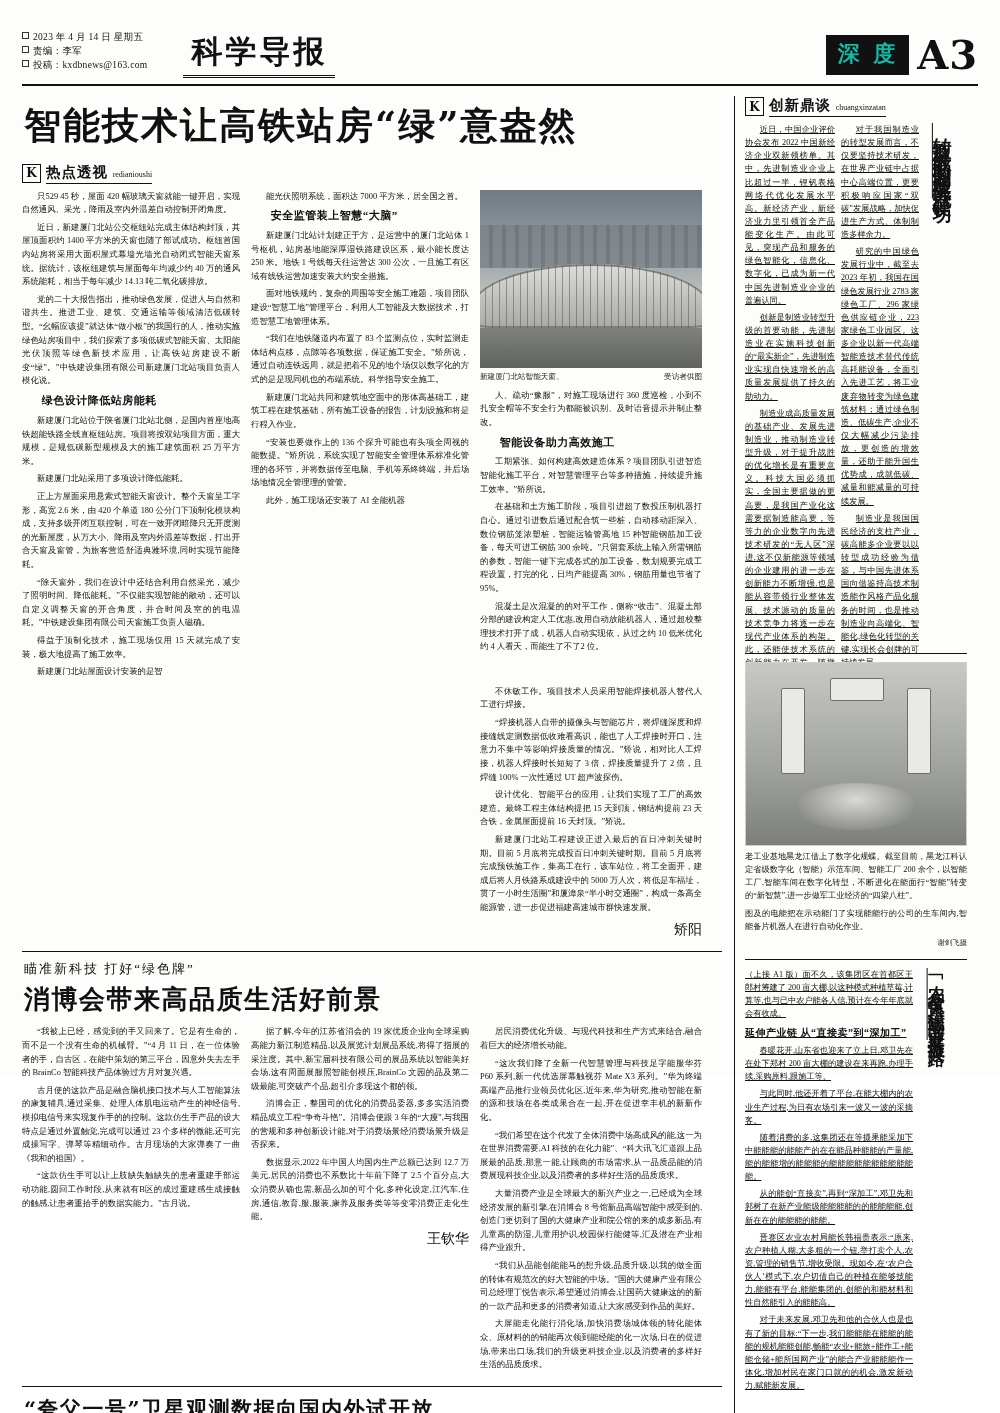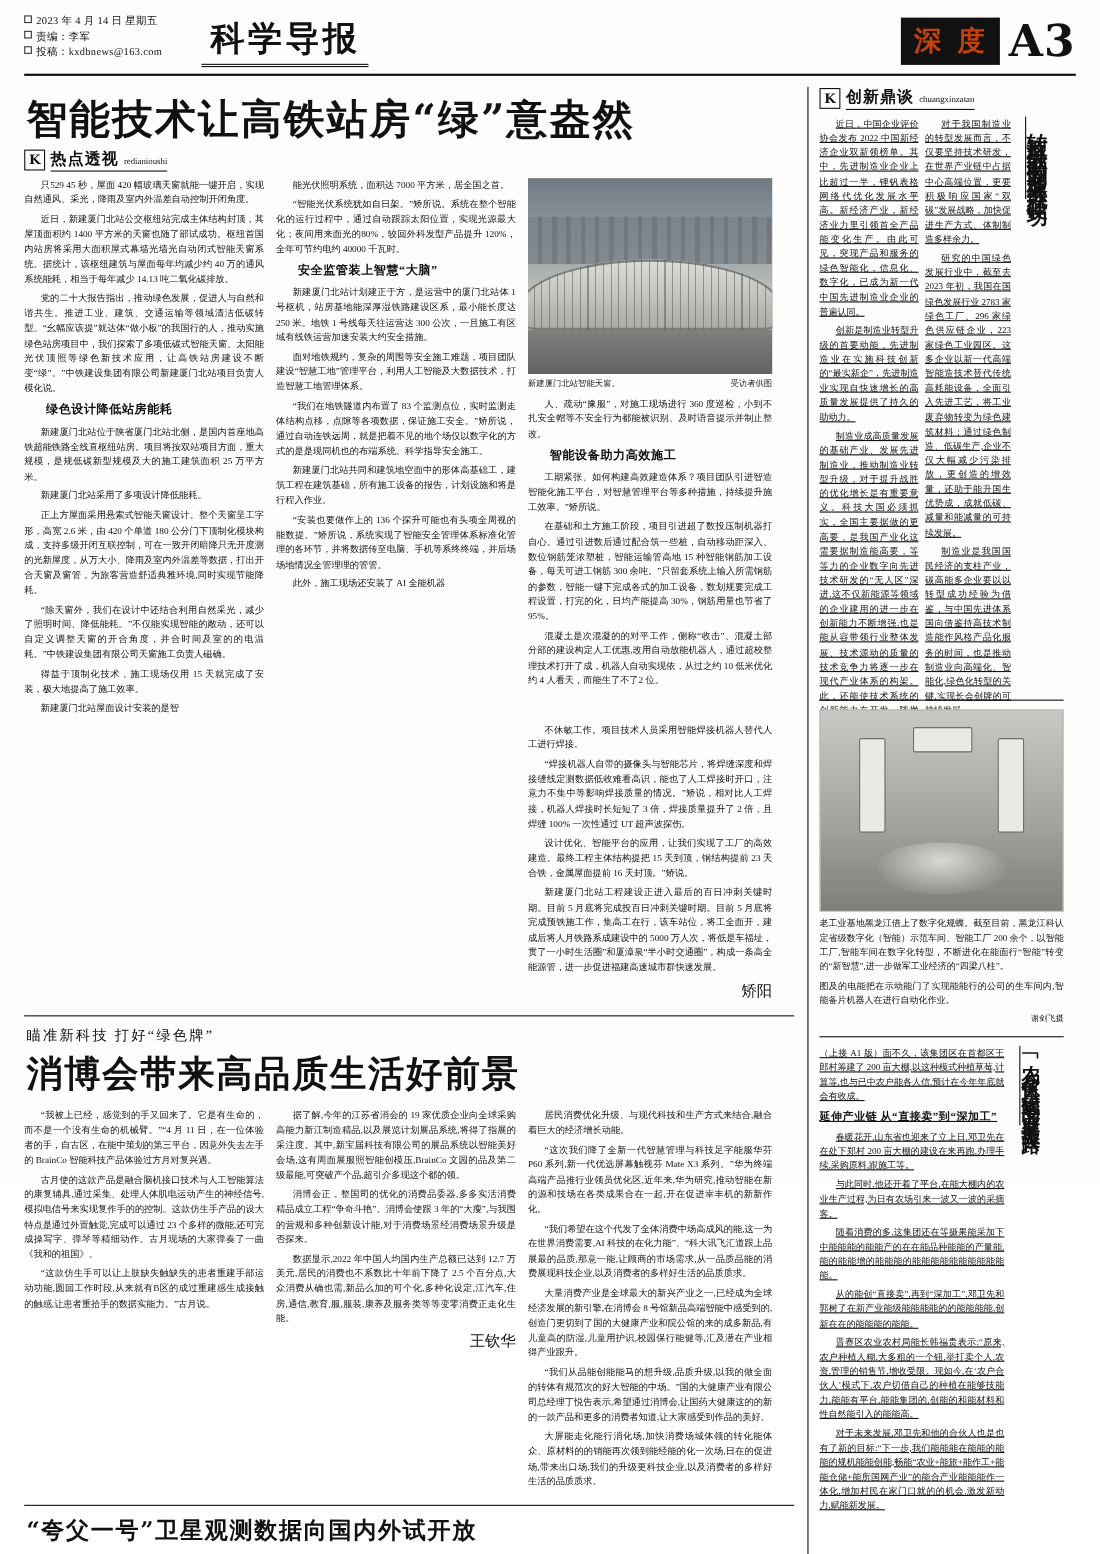--- a/index.html
+++ b/index.html
@@ -1,35 +1,35 @@
 <!DOCTYPE html>
 <html><head>
 <meta charset="utf-8">
 <style>
   html,body{margin:0;padding:0;background:#fff;}
   body{width:1000px;height:1413px;font-family:"Liberation Serif",serif;color:#111;}
-  .page{position:relative;width:1000px;height:1076px;background:#fdfdfb;box-sizing:border-box;padding:14px 22px 10px 22px;}
+  .page{position:relative;width:1000px;height:1076px;background:#fdfdfb;box-sizing:border-box;padding:31px 22px 10px 22px;}
 
   
   .masthead{display:flex;align-items:flex-start;justify-content:space-between;border-bottom:2px solid #111;padding-bottom:6px;}
   .mh-left{font-size:9.5px;line-height:1.45;letter-spacing:.3px;color:#111;}
   .mh-left div{white-space:nowrap;}
   .mh-left .bar{display:inline-block;width:5px;height:5px;border:1px solid #333;margin-right:4px;vertical-align:1px;}
   .mh-mid{flex:1;text-align:left;padding-left:36px;}
   .paper-name{font-family:"DejaVu Serif",serif;font-weight:bold;font-size:31px;letter-spacing:3px;border-bottom:3px double #111;display:inline-block;padding:0 8px 2px 8px;}
   .mh-right{display:flex;align-items:center;gap:8px;}
-  .sec-badge{background:#111;color:#c2410c;font-weight:bold;font-size:25px;letter-spacing:4px;padding:4px 10px 6px 12px;}
+  .sec-badge{background:#111;color:#14b8a6;font-weight:bold;font-size:22px;letter-spacing:4px;padding:4px 10px 6px 12px;}
   .sec-page{font-family:"DejaVu Serif",serif;font-size:40px;font-weight:bold;letter-spacing:1px;}
 
   
   .body-wrap{display:flex;gap:12px;margin-top:10px;}
   .left-col{width:700px;}
   .right-col{width:222px;border-left:1px solid #111;padding-left:10px;}
 
-  .headline{font-family:"DejaVu Serif",serif;font-weight:bold;font-size:37px;letter-spacing:2px;line-height:1.15;margin:8px 0 5px 2px;}
+  .headline{font-family:"DejaVu Serif",serif;font-weight:bold;font-size:37px;letter-spacing:2px;line-height:1.15;margin:8px 0 16px 2px;}
 
   .kicker-wrap{display:flex;align-items:center;gap:5px;margin-bottom:6px;}
   .k-logo{width:17px;height:17px;border:1.2px solid #111;display:flex;align-items:center;justify-content:center;font-family:"DejaVu Serif",serif;font-weight:bold;font-size:12px;}
   .kicker{font-weight:bold;font-size:14.5px;letter-spacing:1px;border-bottom:1.5px solid #111;padding-bottom:1px;}
   .kicker small{font-size:8px;font-weight:normal;letter-spacing:0;}
 
   .cols3{display:flex;gap:11px;}
   .col{font-size:8.4px;line-height:1.62;text-align:justify;}
   .col p{margin:0 0 4px 0;text-indent:1.8em;}
   .sub{font-weight:bold;font-size:11px;letter-spacing:.5px;text-indent:0;margin:7px 0 4px 0;}
@@ -38,21 +38,21 @@
   .photo .sky{position:absolute;inset:0;background:linear-gradient(180deg,#6f7a84 0%,#9aa3a9 38%,#b9bcb8 55%,#8e918c 100%);}
   .photo .roof{position:absolute;left:-4%;right:-4%;top:42%;height:36%;background:linear-gradient(180deg,#dcdcd8,#a9aaa5);border-radius:50% 50% 8% 8%/70% 70% 12% 12%;box-shadow:0 0 0 2px #7d7e7a inset;}
   .photo .roof:after{content:"";position:absolute;inset:0;background:repeating-linear-gradient(90deg,rgba(90,92,90,.55) 0 1px,rgba(255,255,255,0) 1px 7px);border-radius:inherit;}
   .photo .ground{position:absolute;left:0;right:0;bottom:0;height:22%;background:linear-gradient(180deg,#7e817d,#5f625e);}
   .photo .blocks{position:absolute;left:0;right:0;top:20%;height:24%;background:repeating-linear-gradient(90deg,#7b8288 0 9px,#6a7076 9px 13px);opacity:.8;}
   .caption{font-size:7.6px;margin-top:3px;display:flex;justify-content:space-between;color:#222;}
 
   .rule{border-top:1px solid #111;margin:10px 0 8px 0;}
 
   .art-kicker{font-size:13px;letter-spacing:2px;margin:2px 0 4px 2px;}
-  .art-title{font-family:"DejaVu Serif",serif;font-weight:bold;font-size:33px;letter-spacing:1.5px;margin:0 0 8px 2px;}
+  .art-title{font-family:"DejaVu Serif",serif;font-weight:bold;font-size:26px;letter-spacing:1.5px;margin:0 0 8px 2px;}
   .art-title.sm{font-size:21px;}
 
   
   .vtitle{writing-mode:vertical-rl;text-orientation:upright;font-family:"DejaVu Serif",serif;font-weight:bold;font-size:19px;letter-spacing:5px;line-height:1.25;}
   .vwrap{display:flex;gap:6px;text-decoration:underline;}
   .rcol{font-size:8.2px;line-height:1.6;text-align:justify;}
   .rcol p{margin:0 0 4px 0;text-indent:1.8em;}
 
   .vphoto{background:#9a9c99;position:relative;overflow:hidden;border:1px solid #cfcfcc;}
   .vphoto .fl{position:absolute;inset:0;background:linear-gradient(180deg,#c8c9c4 0%,#a2a49f 55%,#7d7f7b 100%);}
@@ -106,21 +106,20 @@
           <p>新建厦门北站位于陕省厦门北站北侧，是国内首座地高铁超能铁路全线直枢纽站房。项目将按双站项目方面，重大规模，是规低碳新型规模及大的施工建筑面积 25 万平方米。</p>
           <p>新建厦门北站采用了多项设计降低能耗。</p>
           <p>正上方屋面采用悬索式智能天窗设计。整个天窗呈工字形，高宽 2.6 米，由 420 个单道 180 公分门下顶制化模块构成，支持多级开闭互联控制，可在一致开闭暗降只无开度测的光新屋度，从万大小、降雨及室内外温差等数据，打出开合天窗及窗管，为旅客营造舒适典雅环境,同时实现节能降耗。</p>
           <p>“除天窗外，我们在设计中还结合利用自然采光，减少了照明时间、降低能耗。”不仅能实现智能的敞动，还可以自定义调整天窗的开合角度，并合时间及室的的电温耗。”中铁建设集团有限公司天窗施工负责人磁确。</p>
           <p>得益于顶制化技术，施工现场仅用 15 天就完成了安装，极大地提高了施工效率。</p>
           <p>新建厦门北站屋面设计安装的是智</p>
         </div>
 
         <div class="col" style="width:218px">
           <p>能光伏照明系统，面积达 7000 平方米，居全国之首。</p>
-          <p>“智能光伏系统犹如自日架。”矫所说。系统在整个智能化的运行过程中，通过自动跟踪太阳位置，实现光源最大化；夜间用来面光的80%，较回外科发型产品提升 120%，全年可节约电约 40000 千瓦时。</p>
           <p class="sub">安全监管装上智慧“大脑”</p>
           <p>新建厦门北站计划建正于方，是运营中的厦门北站体 1 号枢机，站房基地能深厚湿铁路建设区系，最小能长度达 250 米。地铁 1 号线每天往运营达 300 公次，一且施工有区域有线铁运营加速安装大约安全措施。</p>
           <p>面对地铁规约，复杂的周围等安全施工难题，项目团队建设“智慧工地”管理平台，利用人工智能及大数据技术，打造智慧工地管理体系。</p>
           <p>“我们在地铁隧道内布置了 83 个监测点位，实时监测走体结构点移，点隙等各项数据，保证施工安全。”矫所说，通过自动连铁远周，就是把着不见的地个场仅以数字化的方式的是是现同机也的布端系统。科学指导安全施工。</p>
           <p>新建厦门北站共同和建筑地空面中的形体高基础工，建筑工程在建筑基础，所有施工设备的报告，计划设施和将是行程入作业。</p>
           <p>“安装也要做作上的 136 个探升可能也有头项全周视的能数提。”矫所说，系统实现了智能安全管理体系标准化管理的各环节，并将数据传至电脑、手机等系终终端，并后场场地情况全管理理的管管。</p>
           <p>此外，施工现场还安装了 AI 全能机器</p>
         </div>
 
         <div class="col" style="width:222px">

